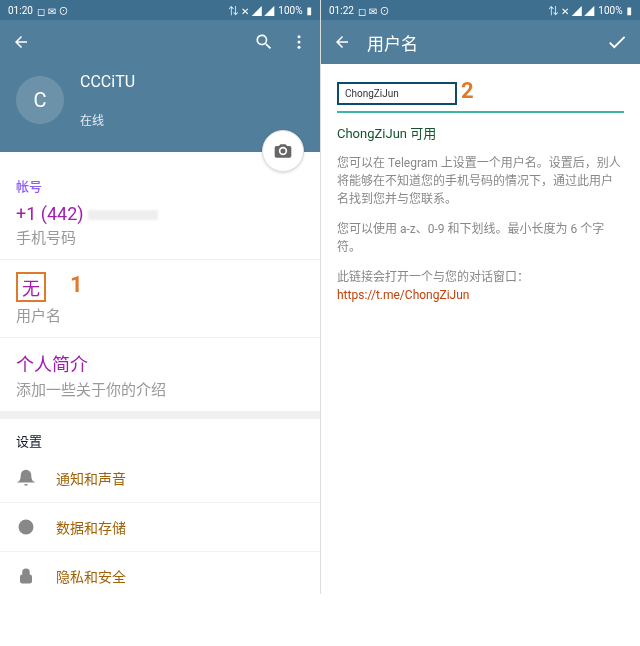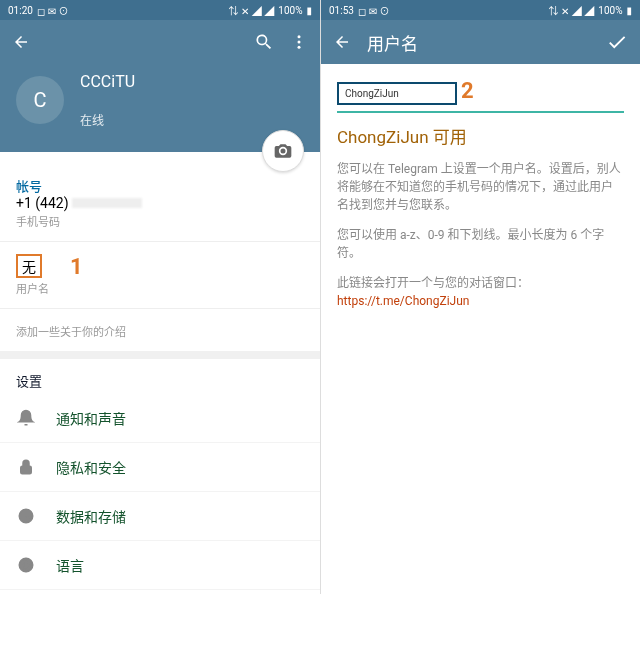--- a/index.html
+++ b/index.html
@@ -11,34 +11,34 @@
 .header-title{font-size:17px;flex:1}
 .icon{display:inline-flex;align-items:center;justify-content:center}
 .icon svg{fill:currentColor}
 .profile{background:#517e9b;color:#fff;padding:8px 16px 24px;display:flex;align-items:center;gap:16px;position:relative}
 .avatar{width:48px;height:48px;border-radius:50%;background:#6b92a9;display:flex;align-items:center;justify-content:center;font-size:20px}
 .profile-info{display:flex;flex-direction:column;gap:20px}
 .profile-name{font-size:16px}
 .profile-status{font-size:12px;opacity:.85}
 .fab{position:absolute;right:16px;bottom:-20px;width:42px;height:42px;border-radius:50%;background:#fff;border:1px solid #ddd;display:flex;align-items:center;justify-content:center;color:#666;box-shadow:0 1px 3px rgba(0,0,0,.15)}
 .section{padding:12px 16px;border-bottom:1px solid #eee;position:relative}
-.section-header{color:#0369a1;font-size:13px;font-weight:500;}
-.field-value{font-size:14px;color:#000000}
-.field-label{font-size:11px;color:#999;margin-top:2px}
+.section-header{color:#8b5cf6;font-size:13px;font-weight:500;margin-bottom:8px}
+.field-value{font-size:18px;color:#a21caf}
+.field-label{font-size:15px;color:#999;margin-top:2px}
 .highlight1{display:inline-block;border:2px solid #e07a2b;padding:0 4px}
 .annotation{position:absolute;color:#e07a2b;font-size:22px;font-weight:bold}
 .settings-header{color:#0f172a;font-size:13px;padding:12px 16px 4px}
-.setting-row{display:flex;align-items:center;padding:14px 16px;gap:20px;color:#14532d;border-bottom:1px solid #f3f3f3}
+.setting-row{display:flex;align-items:center;padding:14px 16px;gap:20px;color:#a16207;border-bottom:1px solid #f3f3f3}
 .setting-row .icon{color:#888;width:20px}
 .setting-label{font-size:14px}
 
 .input-wrap{padding:18px 16px 4px;position:relative}
 .input-box{border:2px solid #0c4a6e;padding:4px 6px;display:inline-block;font-size:10px;color:#333;min-width:120px}
 .underline{height:2px;background:#3eb5a5;margin-top:6px}
-.msg{padding:6px 16px;font-size:17px;color:#a16207}
+.msg{padding:6px 16px;font-size:13px;color:#14532d}
 .desc{padding:6px 16px;font-size:12px;color:#888;line-height:1.5}
 .link{color:#c2410c}
 </style>
 </head>
 <body>
 
 <div class="screen">
   <div class="status-bar">
     <div class="status-left">
         <span>01:20</span>
@@ -86,65 +86,66 @@
     <div class="section-header">帐号</div>
     <div class="field-value"><span>+1 (442)</span> <span style="display:inline-block;width:70px;height:10px;background:#eee;filter:blur(1px)"></span></div>
     <div class="field-label">手机号码</div>
   </div>
   <div class="section">
     <div><span class="highlight1 field-value">无</span></div>
     <div class="field-label">用户名</div>
     <span class="annotation" style="left:70px;top:12px">1</span>
   </div>
   <div class="section" style="border-bottom:8px solid #f0f0f0">
+    <div class="field-value">个人简介</div>
     <div class="field-label">添加一些关于你的介绍</div>
   </div>
   <div class="settings-header">设置</div>
   <div class="setting-row">
       <span class="icon">
         <svg width="18" height="18" viewBox="0 0 24 24" fill="none" stroke="#888" stroke-width="2">
           <path d="M18 8a6 6 0 10-12 0c0 7-3 9-3 9h18s-3-2-3-9M10 21h4"></path>
         </svg>
       </span>
       <span class="setting-label">通知和声音</span>
     </div>
   <div class="setting-row">
       <span class="icon">
         <svg width="18" height="18" viewBox="0 0 24 24" fill="none" stroke="#888" stroke-width="2">
+          <circle cx="12" cy="12" r="9"></circle>
+          <path d="M12 3v9l6 3"></path>
+        </svg>
+      </span>
+      <span class="setting-label">数据和存储</span>
+    </div>
+  <div class="setting-row">
+      <span class="icon">
+        <svg width="18" height="18" viewBox="0 0 24 24" fill="none" stroke="#888" stroke-width="2">
           <rect x="5" y="11" width="14" height="10" rx="2"></rect>
           <path d="M8 11V7a4 4 0 018 0v4"></path>
         </svg>
       </span>
       <span class="setting-label">隐私和安全</span>
-    </div>
-  <div class="setting-row">
-      <span class="icon">
-        <svg width="18" height="18" viewBox="0 0 24 24" fill="none" stroke="#888" stroke-width="2">
-          <circle cx="12" cy="12" r="9"></circle>
-          <path d="M12 3v9l6 3"></path>
-        </svg>
-      </span>
-      <span class="setting-label">数据和存储</span>
     </div>
   <div class="setting-row">
       <span class="icon">
         <svg width="18" height="18" viewBox="0 0 24 24" fill="none" stroke="#888" stroke-width="2">
           <circle cx="12" cy="12" r="9"></circle>
           <path d="M3 12h18M12 3a14 14 0 010 18M12 3a14 14 0 000 18"></path>
         </svg>
       </span>
       <span class="setting-label">语言</span>
     </div>
 
 </div>
 
 <div class="screen" style="border-left:1px solid #ddd">
   <div class="status-bar">
     <div class="status-left">
-        <span>01:53</span>
+        <span>01:22</span>
         <span>◻ ✉ ⊙</span>
       </div>
     <div class="status-right">
         <span>⇅ ✕ ◢ ◢</span>
         <span>100%</span>
         <span>▮</span>
       </div>
   </div>
   <div class="header">
     <span class="icon">

